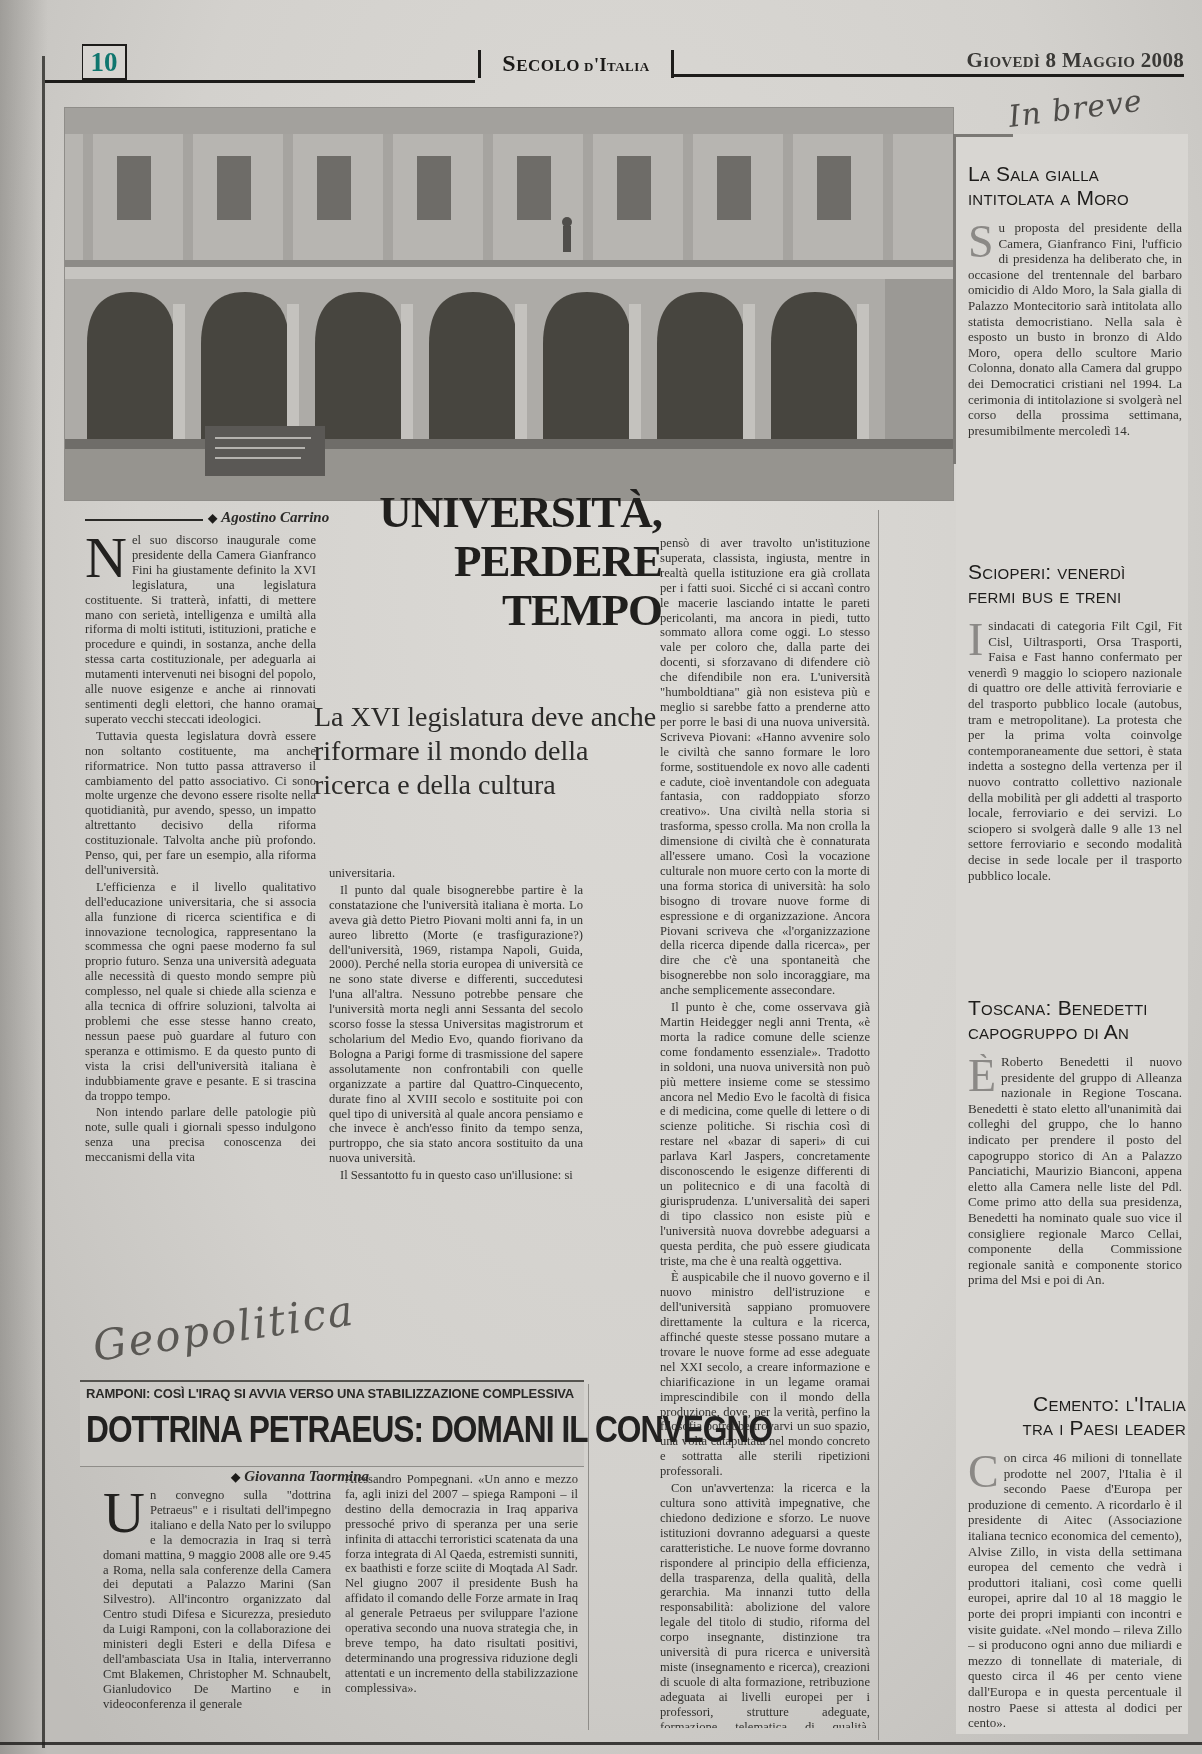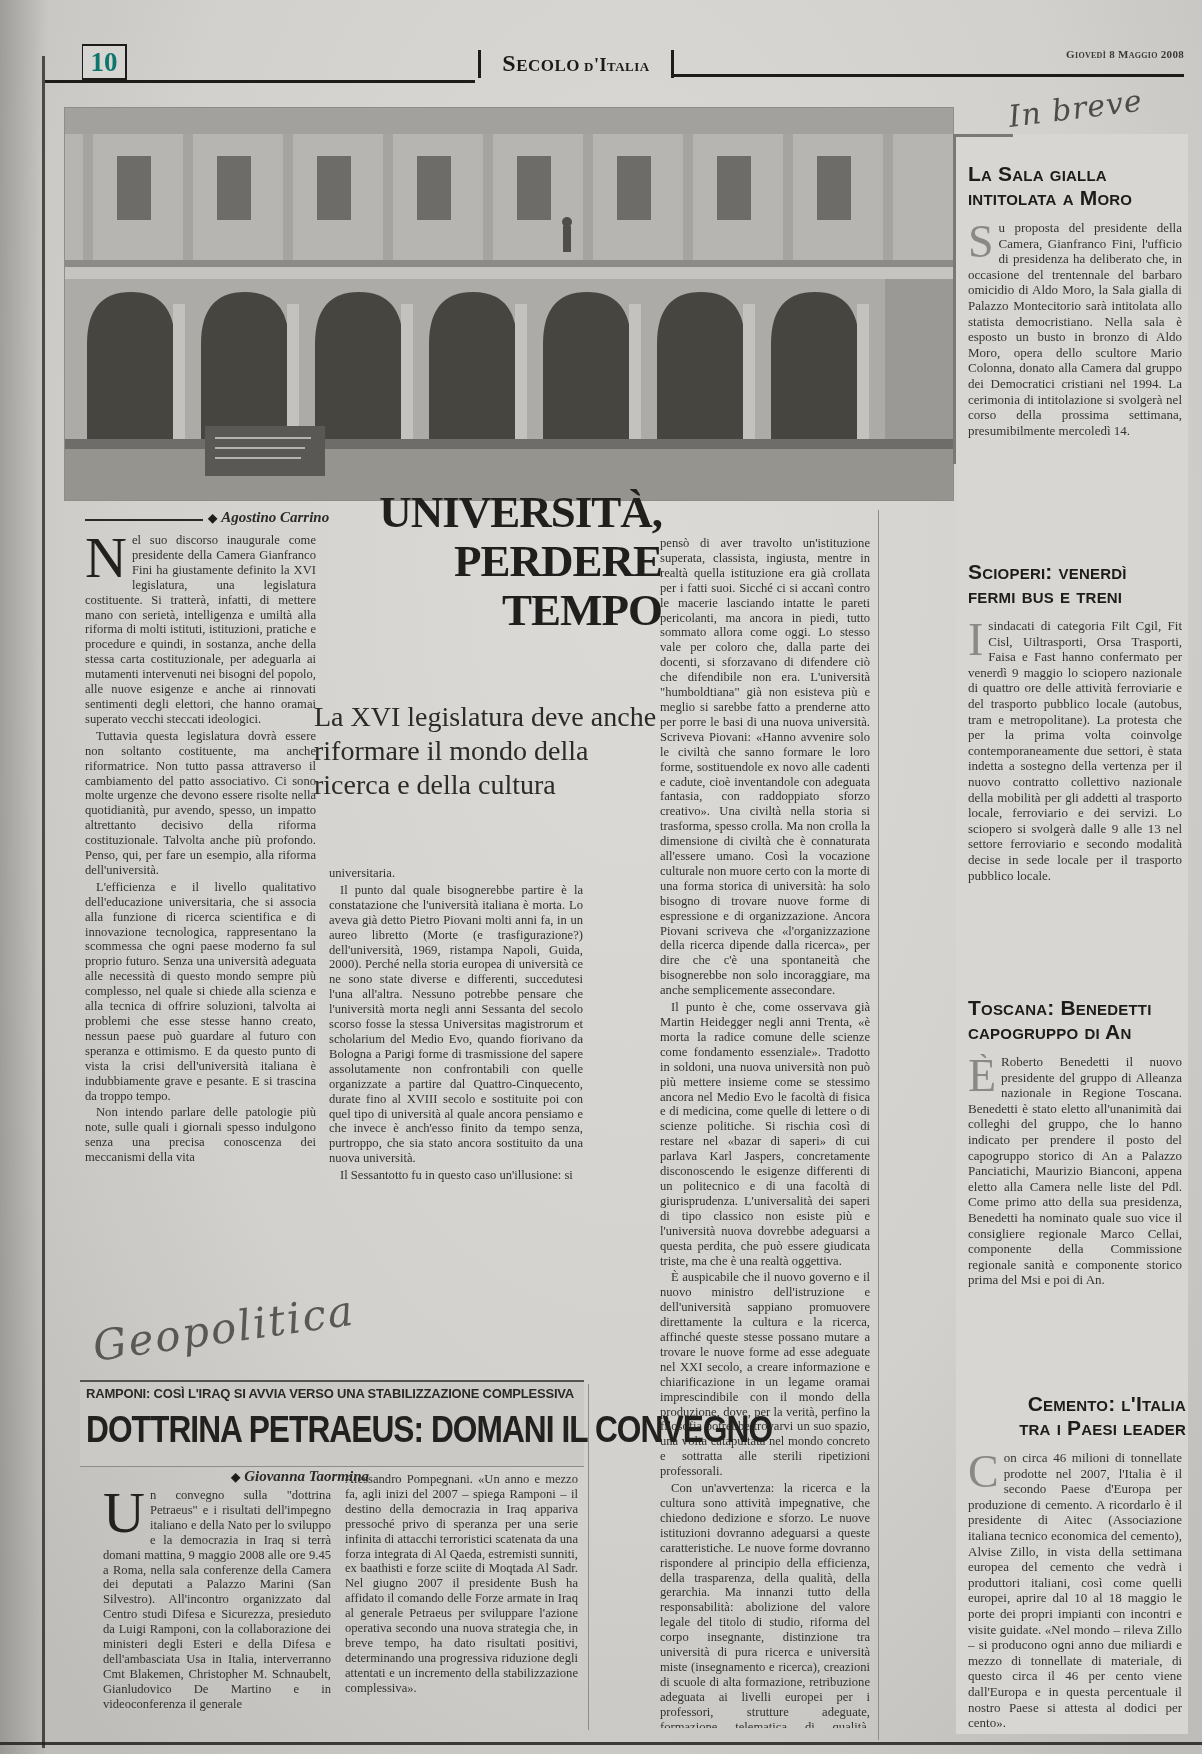--- a/index.html
+++ b/index.html
@@ -15,30 +15,30 @@
   .pageno{left:45px;top:44px;width:42px;height:32px;border:2px solid #1d1c1a;border-left-width:1px;
           font:bold 27px/32px "Liberation Serif",serif;text-align:center;color:#0f766e;background:#d7d5d1;margin-left:37px;}
   .rule-a{left:45px;top:80px;width:430px;height:3px;background:#1d1c1a;}
   .masthead{left:478px;top:50px;width:190px;height:28px;text-align:center;
             border-left:3px solid #1d1c1a;border-right:3px solid #1d1c1a;
             font-variant:small-caps;font-weight:bold;color:#1b1a18;}
   .masthead .m1{font-size:24px;letter-spacing:.5px;}
   .masthead .m2{font-size:18px;letter-spacing:.5px;}
   .rule-b{left:672px;top:74px;width:512px;height:3px;background:#1d1c1a;}
   .dateline{left:960px;top:48px;width:224px;text-align:right;font-variant:small-caps;font-weight:bold;
-            font-size:11px;color:#3a3936;letter-spacing:.3px;}
+            font-size:21px;color:#3a3936;letter-spacing:.3px;}
   
   .photo{left:65px;top:108px;width:888px;height:392px;outline:1px solid #8f8d89;}
   
   .sb-panel{left:956px;top:134px;width:232px;height:1600px;background:#d8d6d2;}
   .inbreve{left:1008px;top:88px;width:180px;font-family:"DejaVu Serif",serif;font-style:italic;
            font-size:30px;color:#4e4c49;transform:rotate(-7deg);letter-spacing:1px;}
   .bracket-v{left:953px;top:134px;width:3px;height:330px;background:#7b7975;}
   .bracket-h{left:953px;top:134px;width:60px;height:3px;background:#7b7975;}
-  .sb-head{left:968px;width:218px;font-family:"Liberation Sans",sans-serif;font-weight:bold;
+  .sb-head{left:968px;width:218px;font-family:"Liberation Sans",sans-serif;font-weight:normal;
            font-variant:small-caps;font-size:21px;line-height:24px;color:#1d1c1a;letter-spacing:.2px;}
   .sb-body{left:968px;width:214px;font-size:13px;line-height:15.6px;text-align:justify;overflow:hidden;color:#343330;}
   .sb-dc{float:left;font-size:46px;line-height:40px;padding:2px 5px 0 0;color:#8b8986;font-family:"Liberation Serif",serif;}
   .vsep{left:878px;top:510px;width:1px;height:1230px;background:#8f8d89;}
   
   .byline-rule{left:85px;top:519px;width:118px;height:2px;background:#2b2a27;}
   .byline{font-family:"Liberation Serif",serif;font-style:italic;font-weight:bold;font-size:15px;color:#2b2a28;}
   .by-main{left:208px;top:509px;width:180px;}
   .diamond{font-style:normal;font-size:12px;margin-right:4px;color:#1d1c1a;}
   .col{font-size:12.6px;line-height:14.9px;text-align:justify;overflow:hidden;color:#32312e;}

